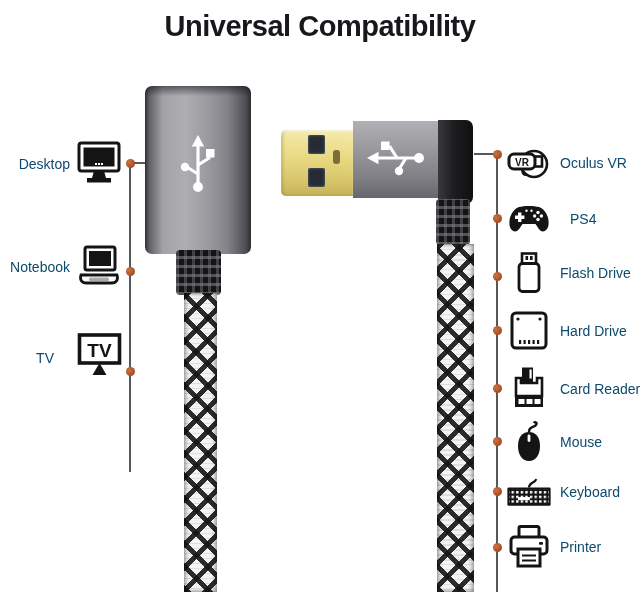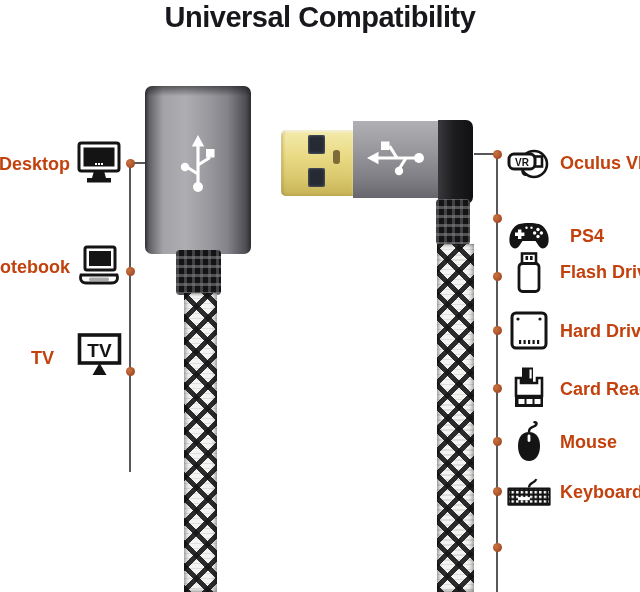--- a/index.html
+++ b/index.html
@@ -2,44 +2,44 @@
 <html><head>
 <meta charset="utf-8">
 <style>
   html,body{margin:0;padding:0;background:#ffffff;}
   .stage{
     position:relative;width:640px;height:592px;overflow:hidden;
     background:#ffffff;font-family:"Liberation Sans",sans-serif;
   }
   .abs{position:absolute;}
   .page-title{
-    left:0;top:1px;width:640px;text-align:center;
+    left:0;top:10px;width:640px;text-align:center;
     font-size:29px;font-weight:bold;letter-spacing:-0.5px;color:#17171c;
   }
   
   .line{background:#58585a;}
   .left-vline{left:129px;top:162px;width:2.4px;height:310px;}
   .left-hstub{left:130px;top:162px;width:17px;height:2.4px;}
   .right-vline{left:496px;top:153px;width:2.4px;height:439px;}
   .right-hstub{left:474px;top:153px;width:24px;height:2.4px;}
   .dot{
     width:9px;height:9px;border-radius:50%;
     background:radial-gradient(circle at 35% 35%,#c9743f,#a94e27 65%,#7e3518);
   }
   
   .lrow{left:0;width:122px;display:flex;align-items:center;justify-content:flex-end;gap:6px;}
   .rrow{left:506px;display:flex;align-items:center;gap:8px;}
   .icon-box{width:46px;display:flex;align-items:center;justify-content:center;flex:0 0 46px;}
-  .device-label{font-size:18px;font-weight:bold;color:#c2410c;white-space:nowrap;}
+  .device-label{font-size:14px;font-weight:normal;color:#0c4a6e;white-space:nowrap;}
   .row-desktop{top:139px;height:50px;}
   .row-notebook{top:243px;height:48px;}
   .row-tv{top:332px;height:52px;}
   .row-tv .device-label{margin-right:16px;}
   .row-oculus{top:140px;height:46px;}
-  .row-ps4{top:214px;height:44px;gap:18px;}
+  .row-ps4{top:197px;height:44px;gap:18px;}
   .row-flash{top:250px;height:45px;}
   .row-hard{top:310px;height:42px;}
   .row-card{top:366px;height:46px;}
   .row-mouse{top:420px;height:44px;text-align:right;}
   .row-keyboard{top:472px;height:40px;}
   .row-printer{top:524px;height:46px;}
   svg{display:block;}
   svg text{font-family:"Liberation Sans",sans-serif;font-weight:bold;}
   
   .usb-female{
@@ -246,20 +246,32 @@
         </defs>
         <rect x="1.5" y="12" width="47" height="20" rx="1.5" fill="#141414"></rect>
         <rect x="3.5" y="14" width="43" height="16" fill="url(#keys)"></rect>
         <rect x="13" y="22.5" width="13" height="3.4" fill="#fff"></rect>
         <path d="M25 12 C25 6 31 8 33 3" fill="none" stroke="#141414" stroke-width="2.4"></path>
       </svg>
     </span>
     <span class="device-label">Keyboard</span>
   </div>
 
+  <div class="abs rrow row-printer">
+    <span class="icon-box">
+      <svg width="42" height="46" viewBox="0 0 42 46">
+        <path d="M11 13 V4 a1.5 1.5 0 0 1 1.5-1.5 H29.5 A1.5 1.5 0 0 1 31 4 V13" fill="#fff" stroke="#141414" stroke-width="3"></path>
+        <rect x="3" y="13" width="36" height="17" rx="3.5" fill="#fff" stroke="#141414" stroke-width="3"></rect>
+        <rect x="31" y="18" width="4" height="2.8" rx="1" fill="#141414"></rect>
+        <rect x="10" y="25" width="22" height="17" fill="#fff" stroke="#141414" stroke-width="3"></rect>
+        <path d="M14 31.5 h14 M14 36.5 h14" stroke="#141414" stroke-width="2.2"></path>
+      </svg>
+    </span>
+    <span class="device-label">Printer</span>
+  </div>
 
   <div class="abs usb-female"></div>
   <div class="abs trident-v">
     <svg width="44" height="62" viewBox="0 0 44 62">
       <path d="M22 56 V12" stroke="#fff" stroke-width="3.2" fill="none"></path>
       <path d="M22 42 L10 34.5" stroke="#fff" stroke-width="3.2"></path>
       <path d="M22 33 L34 25.5" stroke="#fff" stroke-width="3.2"></path>
       <polygon points="22,3 15.8,14.5 28.2,14.5" fill="#fff"></polygon>
       <circle cx="22" cy="55" r="5" fill="#fff"></circle>
       <circle cx="9" cy="35" r="4.2" fill="#fff"></circle>

